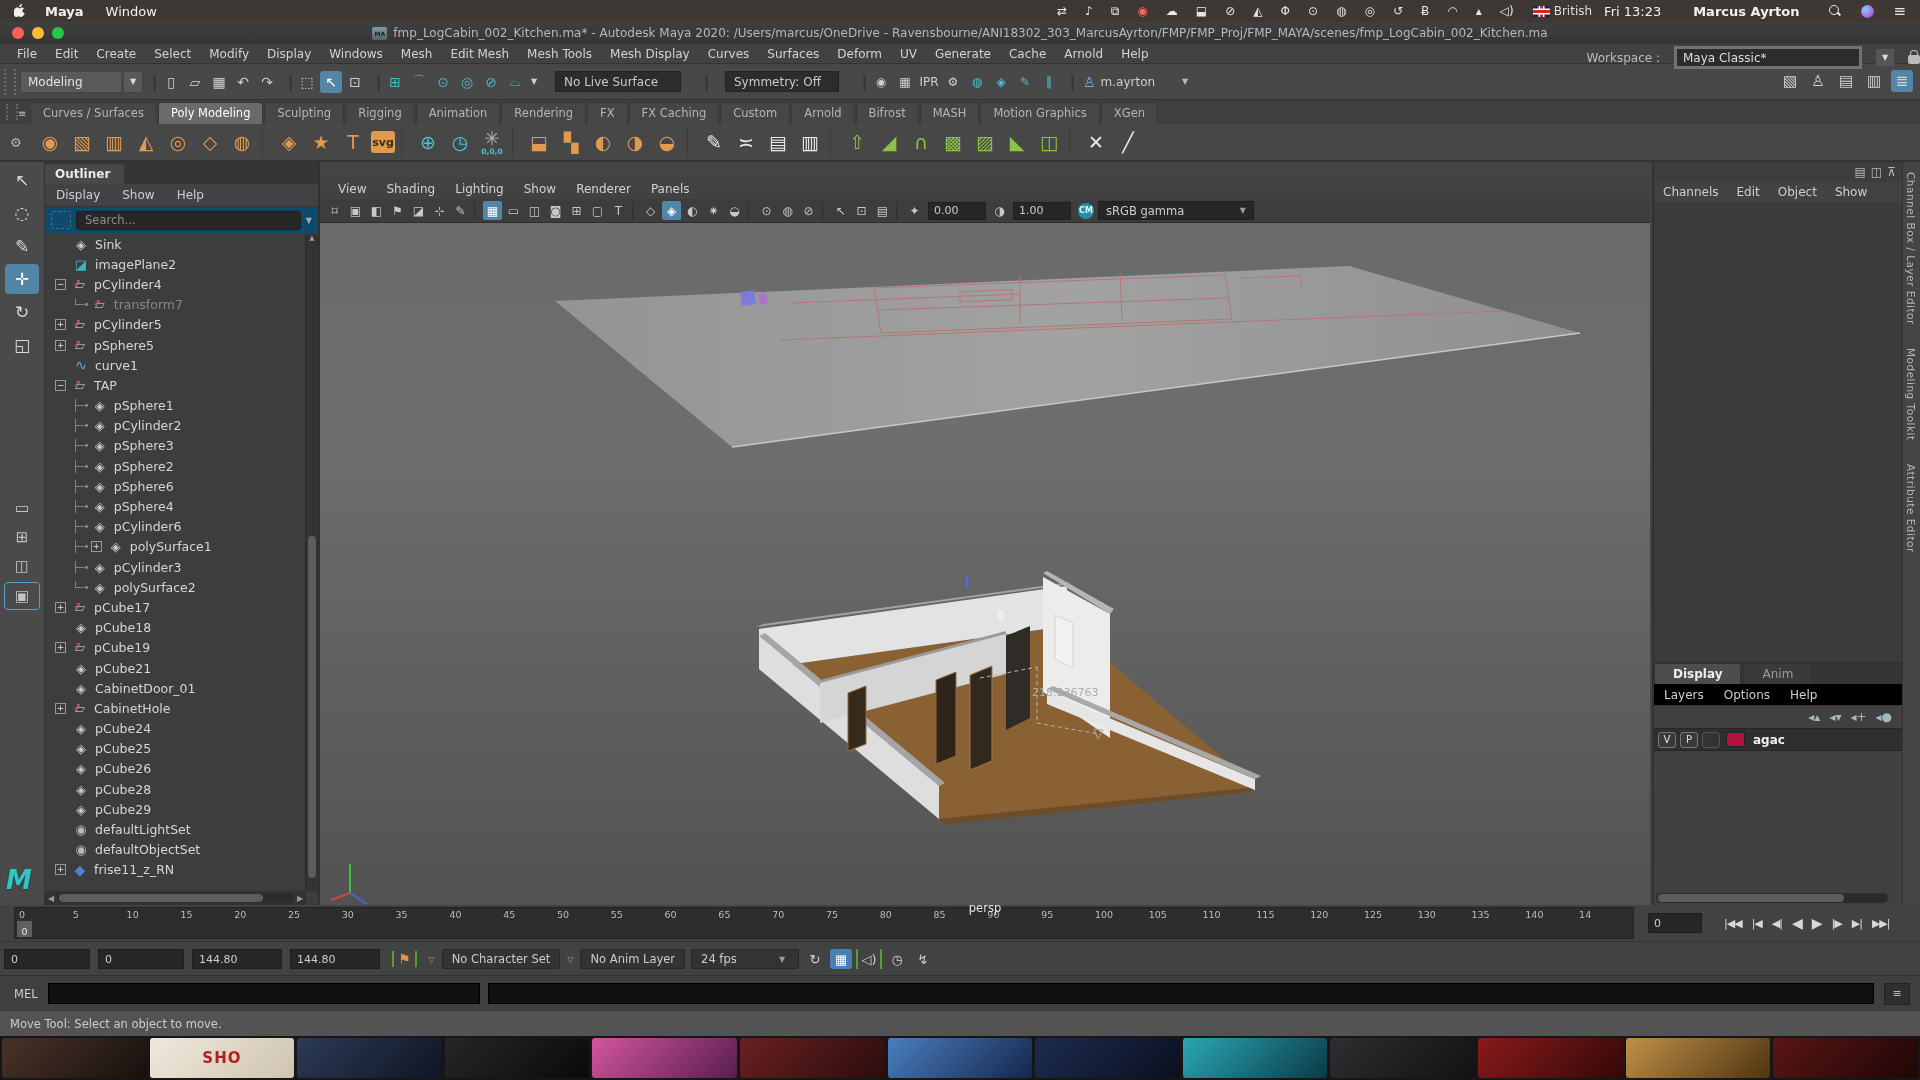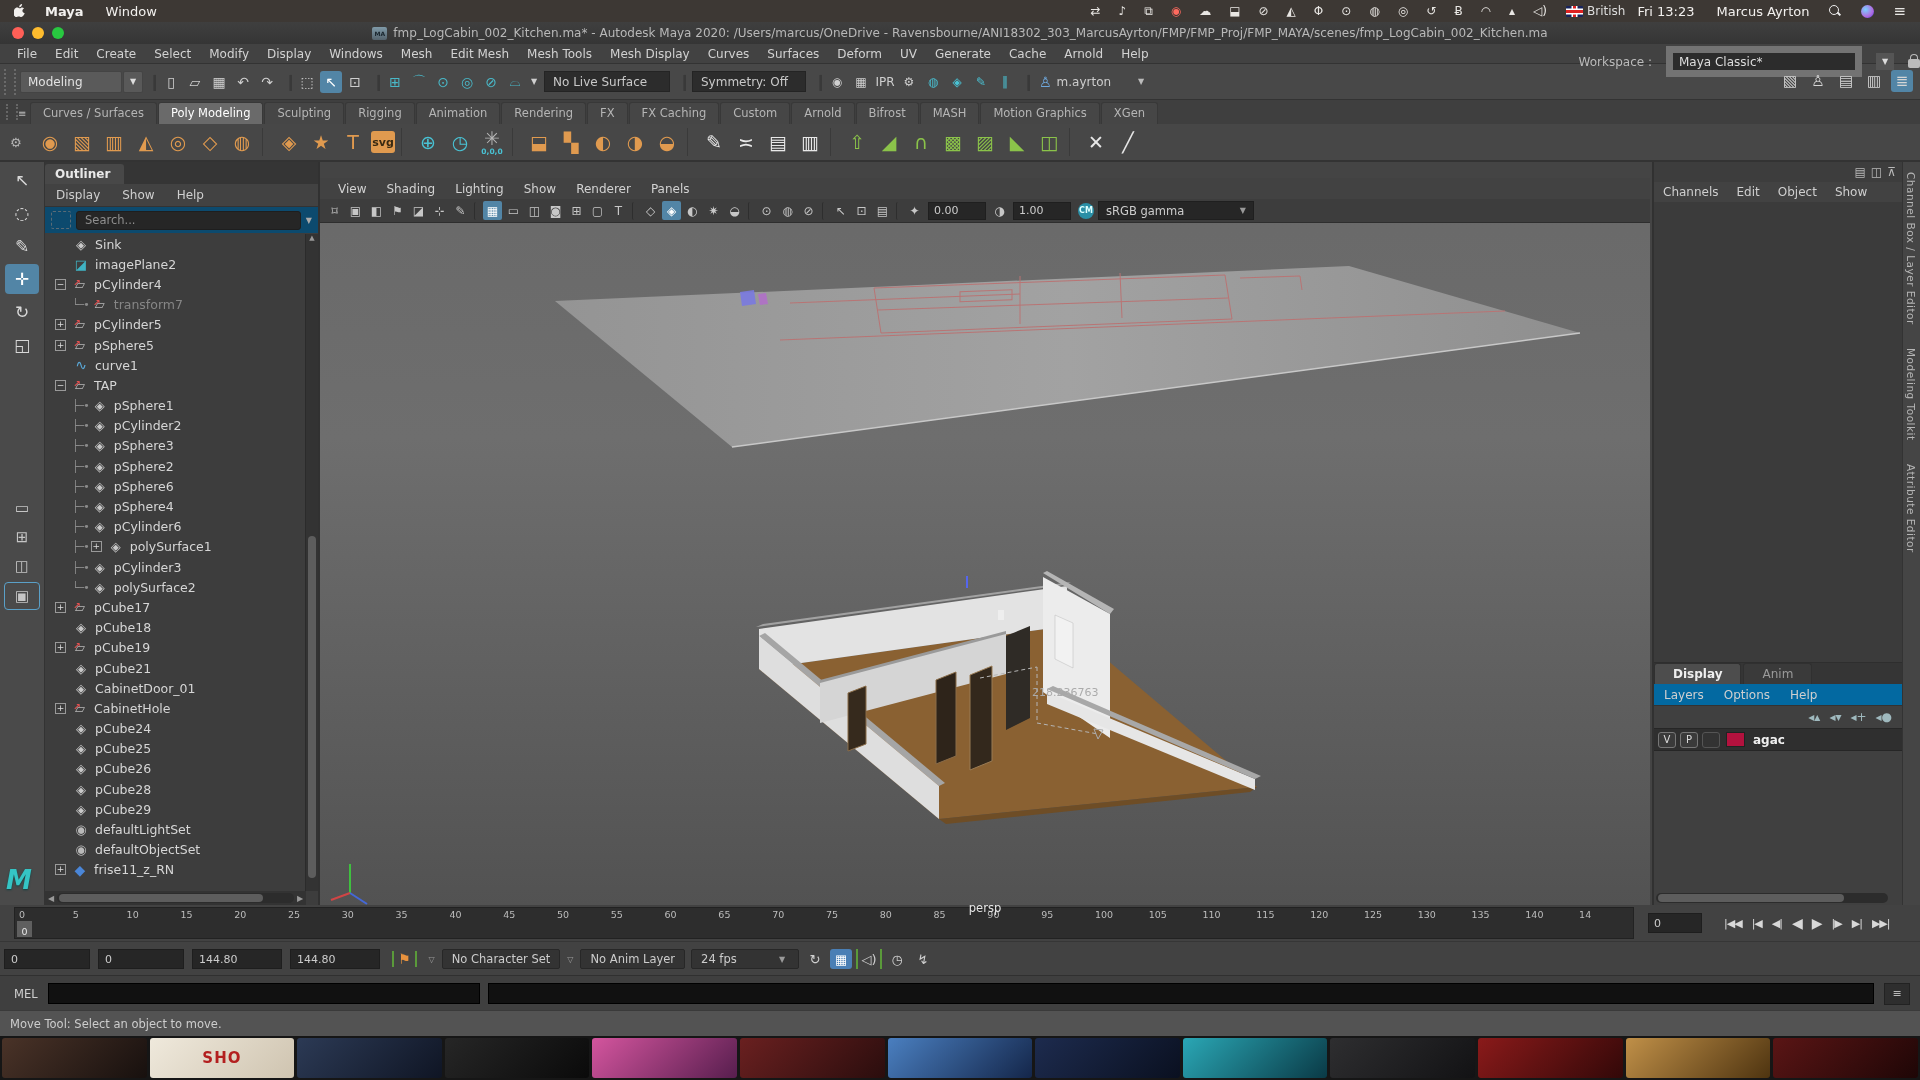--- a/index.html
+++ b/index.html
@@ -14,21 +14,21 @@
   #macbar .apple svg{display:block;}
   #macbar .mmenu{margin-right:22px;}
   #macbar .mmenu.b{font-weight:bold;}
   #macbar .spacer{flex:1;}
   .macicon{margin:0 9px;font-size:12px;color:#e8e6e3;line-height:22px;}
   .flag{display:inline-block;width:17px;height:11px;background:
     linear-gradient(#17245e,#17245e);position:relative;margin:0 4px 0 10px;border-radius:1px;overflow:hidden;}
   .flag:before{content:"";position:absolute;left:7px;top:0;width:3px;height:11px;background:#d22;box-shadow:0 0 0 1.5px #fff;}
   .flag:after{content:"";position:absolute;left:0;top:4px;width:17px;height:3px;background:#d22;box-shadow:0 0 0 1.5px #fff;}
   #macbar .clock{margin:0 12px;font-weight:500;}
-  #macbar .user{margin:0 10px;font-weight:400;}
+  #macbar .user{margin:0 20px;font-weight:700;}
   .mag{position:relative;width:12px;height:12px;margin:0 10px;}
   .mag:before{content:"";position:absolute;left:0;top:0;width:8px;height:8px;border:1.6px solid #eee;border-radius:50%;}
   .mag:after{content:"";position:absolute;left:8px;top:8px;width:4px;height:1.8px;background:#eee;transform:rotate(45deg);}
   .siri{width:13px;height:13px;border-radius:50%;margin:0 10px;
     background:radial-gradient(circle at 35% 35%,#7ad0ff,#b06ae0 60%,#3a3af0);}
 
   
   #titlebar{position:absolute;left:0;top:22px;width:100%;height:22px;background:linear-gradient(#3f3f3f,#353535);
     display:flex;align-items:center;justify-content:center;border-bottom:1px solid #262626;}
   .tl{position:absolute;left:0;top:0;height:22px;display:flex;align-items:center;padding-left:12px;gap:8px;}
@@ -37,42 +37,42 @@
   #titlebar .doc{display:inline-flex;align-items:center;justify-content:center;width:15px;height:13px;border-radius:2px;
     background:linear-gradient(#7f9aa8,#55636d);color:#18242c;font-size:6px;font-weight:bold;margin-right:6px;}
   #titlebar .t{color:#b8b8b8;font-size:12px;white-space:nowrap;}
 
   
   #mayamenu{position:absolute;left:0;top:44px;width:100%;height:20px;background:#424242;
     display:flex;align-items:center;padding-left:8px;box-sizing:border-box;border-bottom:1px solid #333;}
   #mayamenu .mi{padding:0 9px;color:#d2d2d2;font-size:12px;white-space:nowrap;}
   #wsbox{position:absolute;right:0;top:46px;display:flex;align-items:center;gap:14px;z-index:5;}
   #wsbox .lbl{color:#bbb;font-size:12px;}
-  #wsbox .sel{width:170px;height:17px;background:#2c2c2c;border:7px solid #737373;color:#ddd;
+  #wsbox .sel{width:170px;height:17px;background:#2c2c2c;border:3px solid #737373;color:#ddd;
     display:flex;align-items:center;padding:0 6px;font-size:12px;}
   #wsbox .arr{width:18px;height:17px;background:#555;display:flex;align-items:center;justify-content:center;font-size:8px;color:#ddd;}
   .lock{width:12px;height:9px;background:#bbb;border-radius:2px;position:relative;margin-top:4px;}
   .lock:before{content:"";position:absolute;left:2px;top:-5px;width:6px;height:5px;border:1.6px solid #bbb;border-bottom:none;border-radius:4px 4px 0 0;}
 
   
   #statusline{position:absolute;left:0;top:64px;width:100%;height:36px;background:#484848;
     display:flex;align-items:center;border-bottom:1px solid #333;box-sizing:border-box;}
   .grip{width:8px;height:26px;margin:0 4px;border-left:2px dotted #6a6a6a;border-right:2px dotted #6a6a6a;}
   .sl-sep{color:#2e2e2e;font-size:16px;margin:0 5px;width:6px;text-align:center;}
   .sl-sep:after{content:"❙";color:#393939;}
   #modesel{width:86px;height:20px;background:#5a5a5a;border:1px solid #444;color:#e2e2e2;
     display:flex;align-items:center;padding:0 7px;font-size:12px;border-radius:2px;}
   #modesel+ .arr{width:20px;height:20px;background:#595959;border:1px solid #444;display:flex;align-items:center;
     justify-content:center;font-size:8px;color:#ddd;border-radius:2px;margin-left:1px;}
   .sicon{width:22px;height:22px;display:flex;align-items:center;justify-content:center;
     color:#cfcfcf;font-size:14px;border-radius:3px;margin:0 1px;}
   .sicon.active{background:#5285a6;color:#fff;}
   .sicon.teal{color:#49b8c8;}
   .slfield{height:19px;background:#2c2c2c;border:1px solid #242424;color:#c9c9c9;display:flex;
-    align-items:center;padding:0 8px;font-size:12px;margin:0 3px;}
+    align-items:center;padding:0 8px;font-size:12px;margin:0 14px;}
   .userchip{display:flex;align-items:center;gap:5px;margin-left:6px;}
   .userchip .p{color:#6fa8dc;font-size:14px;}
   .userchip .arr{font-size:8px;color:#bbb;margin-left:22px;}
 
   
   #quickicons{position:absolute;right:6px;top:70px;display:flex;gap:4px;z-index:5;}
   #quickicons .sicon{font-size:15px;color:#d5d5d5;}
 
   
   #shelftabs{position:absolute;left:0;top:100px;width:100%;height:24px;background:#3f3f3f;
@@ -170,21 +170,21 @@
   #rightpanel{position:absolute;left:1652px;top:0;width:248px;height:743px;background:#3d3d3d;border-left:2px solid #313131;}
   #rp-icons{position:absolute;right:6px;top:3px;display:flex;gap:5px;}
   #rp-icons span{color:#b9b9b9;font-size:12px;}
   #chmenu{position:absolute;left:0;top:20px;right:0;height:20px;display:flex;align-items:center;background:#424242;border-bottom:1px solid #333;}
   #chmenu span{padding:0 9px;font-size:12px;color:#cfcfcf;}
   #chempty{position:absolute;left:0;top:40px;right:0;height:460px;background:#3b3b3b;}
   #layered{position:absolute;left:0;top:500px;right:0;bottom:0;background:#404040;border-top:1px solid #2e2e2e;}
   #layertabs{height:21px;display:flex;align-items:flex-end;background:#353535;}
   .ltab{padding:3px 18px;font-size:12px;border-radius:3px 3px 0 0;margin-right:2px;color:#9a9a9a;background:#3a3a3a;border:1px solid #303030;border-bottom:none;}
   .ltab.active{background:#4d4d4d;color:#eee;font-weight:bold;}
-  #layermenu{height:21px;display:flex;align-items:center;background:#0369a1;border-bottom:1px solid #333;}
+  #layermenu{height:21px;display:flex;align-items:center;background:#000000;border-bottom:1px solid #333;}
   #layermenu span{padding:0 10px;font-size:12px;color:#cfcfcf;}
   #layerops{height:22px;display:flex;align-items:center;justify-content:flex-end;gap:9px;padding-right:10px;background:#404040;}
   #layerops span{color:#9fb9be;font-size:12px;}
   #layerrow{height:21px;display:flex;align-items:center;background:#2f2f2f;border-top:1px solid #262626;border-bottom:1px solid #262626;gap:4px;padding-left:4px;}
   .vpbox{width:16px;height:14px;border:1px solid #777;border-radius:3px;color:#ddd;font-size:10px;display:flex;
     align-items:center;justify-content:center;background:#3a3a3a;}
   .vpbox.empty{background:#333;border-color:#555;}
   #layerrow .swatch{width:17px;height:13px;background:#b3123e;border:1px solid #222;margin-left:2px;}
   #layerrow .lname{color:#f0f0f0;font-weight:bold;font-size:12px;margin-left:4px;}
   #rphscroll{position:absolute;left:2px;right:14px;bottom:2px;height:10px;background:#2c2c2c;border-radius:5px;}

